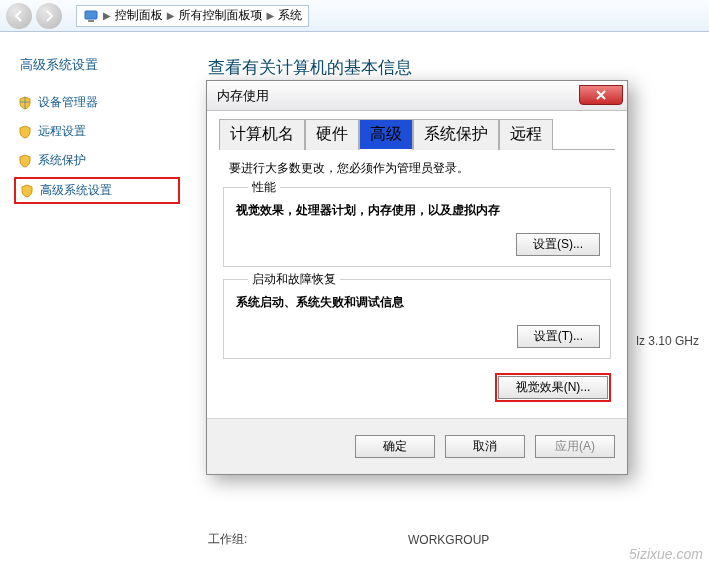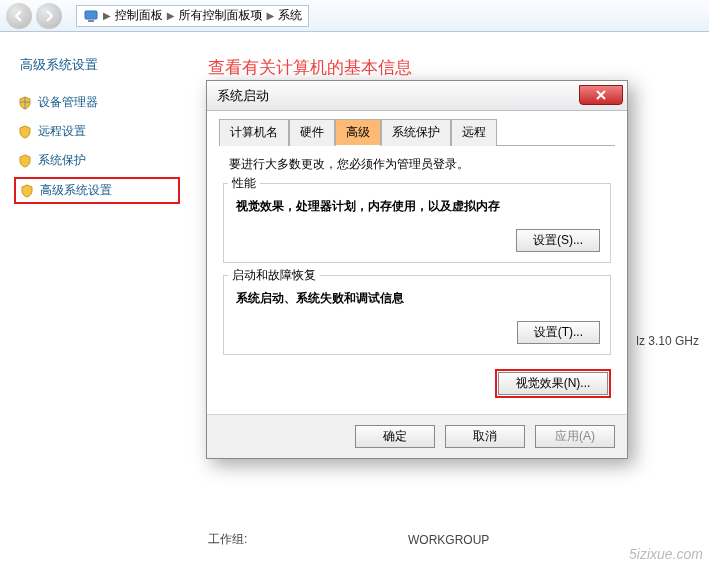--- a/index.html
+++ b/index.html
@@ -17,54 +17,54 @@
   
   .main { display:flex; height: calc(562px - 32px); }
   .sidebar { width:190px; padding: 18px 10px 8px 14px; background: #fff; }
   .side-home { color:#14598b; font-size:13px; margin: 6px 0 16px 6px; }
   .side-link { display:flex; align-items:center; gap:6px; padding:4px 4px; margin:4px 0; }
   .side-link span.text { color:#14598b; }
   .side-link.highlighted { border: 2px solid #e11b1b; padding: 3px 4px; }
   .shield { width:14px; height:14px; display:inline-block; }
   
   .content { flex:1; padding: 14px 10px 10px 18px; position:relative; }
-  .page-title { color:#ef4444; font-size:17px; margin: 10px 0 16px 0; font-weight:400; }
+  .page-title { color:#0c4a6e; font-size:17px; margin: 10px 0 16px 0; font-weight:400; }
   
   
   .bg-row { position:absolute; bottom:14px; left:18px; right:8px; display:flex; align-items:center; color:#444; }
   .bg-label { width:200px; }
   .bg-value {}
   .bg-ghz { position:absolute; right:10px; top: 302px; color:#444; }
   .watermark { position:absolute; right:6px; bottom:0px; color:#bbb; font-size:14px; font-style:italic; }
   
   
   .dialog { position:absolute; left:206px; top:80px; width:422px; background:#f2f2f2; border:1px solid #8a8a8a; box-shadow: 6px 6px 18px rgba(0,0,0,0.35); }
   .dlg-title { height:30px; background: linear-gradient(#fdfdfe,#e8e8ea); border-bottom:1px solid #c0c0c0; display:flex; align-items:center; justify-content:space-between; padding: 0 0 0 10px; }
   .dlg-title-text { font-size:13px; }
   .dlg-close { width:44px; height:20px; background: linear-gradient(#f08080,#c82b2b); border:1px solid #8b1a1a; border-radius: 0 0 4px 4px; margin-right:4px; margin-top:-2px; display:flex; align-items:center; justify-content:center; color:#fff; font-size:12px; font-weight:bold; }
   
   .dlg-body { padding: 8px 12px 10px 12px; background:#fff; }
   .tabs { display:flex; border-bottom:1px solid #b0b0b0; margin-bottom:10px; }
-  .tab { padding:4px 10px; border:1px solid #b0b0b0; border-bottom:none; background:#f0f0f0; margin-right:0; margin-bottom:-1px; font-size:12px; }
-  .tab.active { background:#fdba74; border-bottom:1px solid #fff; }
+  .tab { padding:4px 10px; border:1px solid #b0b0b0; border-bottom:none; background:#f0f0f0; margin-right:0; margin-bottom:-1px; font-size:16px; }
+  .tab.active { background:#1d4ed8; border-bottom:1px solid #fff; }
   
   .note { margin: 6px 4px 10px 10px; }
   
   .group { border:1px solid #d0d0d0; margin: 8px 4px 12px 4px; padding: 8px 10px 10px 10px; position:relative; }
-  .group-title { position:absolute; top:-9px; left:4px; background:#fff; padding:0 4px; font-size:12px; }
+  .group-title { position:absolute; top:-9px; left:24px; background:#fff; padding:0 4px; font-size:12px; }
   .group-desc { margin: 6px 0 14px 2px; font-weight: bold; }
   .group-btnrow { text-align:right; }
   .btn { display:inline-block; min-width:80px; padding:2px 16px; border:1px solid #8a8a8a; background:linear-gradient(#fdfdfd,#e5e5e5); font-size:12px; text-align:center; }
   .btn.disabled { color:#8a8a8a; }
   
   .env-row { text-align:right; margin: 14px 4px 6px 4px; }
   .env-btn { border:2px solid #e11b1b; padding:1px; display:inline-block; }
   .env-btn .btn { min-width:110px; }
   
-  .dlg-footer { height:44px; background:#f0f0f0; border-top:1px solid #d6d6d6; display:flex; align-items:center; justify-content:flex-end; padding:0 12px; gap:10px; }
+  .dlg-footer { height:56px; background:#f0f0f0; border-top:1px solid #d6d6d6; display:flex; align-items:center; justify-content:flex-end; padding:0 12px; gap:10px; }
 </style>
 </head>
 <body>
 
 <div class="topbar">
   <div class="nav-back" data-disabled="true">
     <svg width="12" height="12" viewBox="0 0 12 12">
         <path d="M8 1 L3 6 L8 11" stroke="#fff" stroke-width="2" fill="none"></path>
       </svg>
   </div>
@@ -127,21 +127,21 @@
       <span class="bg-label">工作组:</span>
       <span class="bg-value">WORKGROUP</span>
     </div>
   </div>
 </div>
 
 <div class="watermark">5izixue.com</div>
 
 <div class="dialog">
   <div class="dlg-title">
-    <span class="dlg-title-text">系统启动</span>
+    <span class="dlg-title-text">内存使用</span>
     <div class="dlg-close">
       <svg width="12" height="10" viewBox="0 0 12 10">
           <path d="M2 1 L10 9 M10 1 L2 9" stroke="#fff" stroke-width="2"></path>
         </svg>
     </div>
   </div>
   <div class="dlg-body">
     <div class="tabs">
       <div class="tab">计算机名</div>
       <div class="tab">硬件</div>

